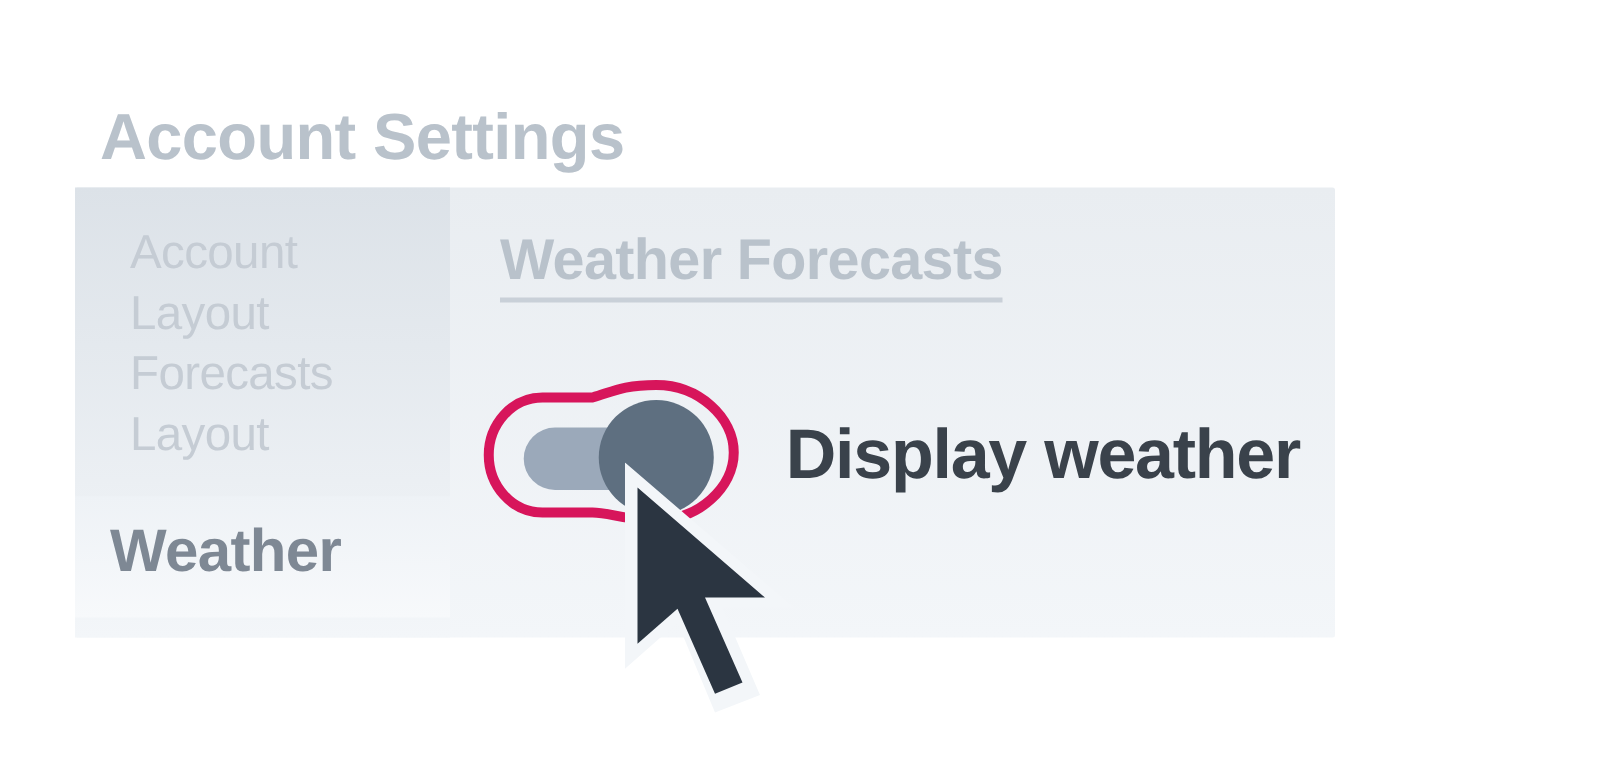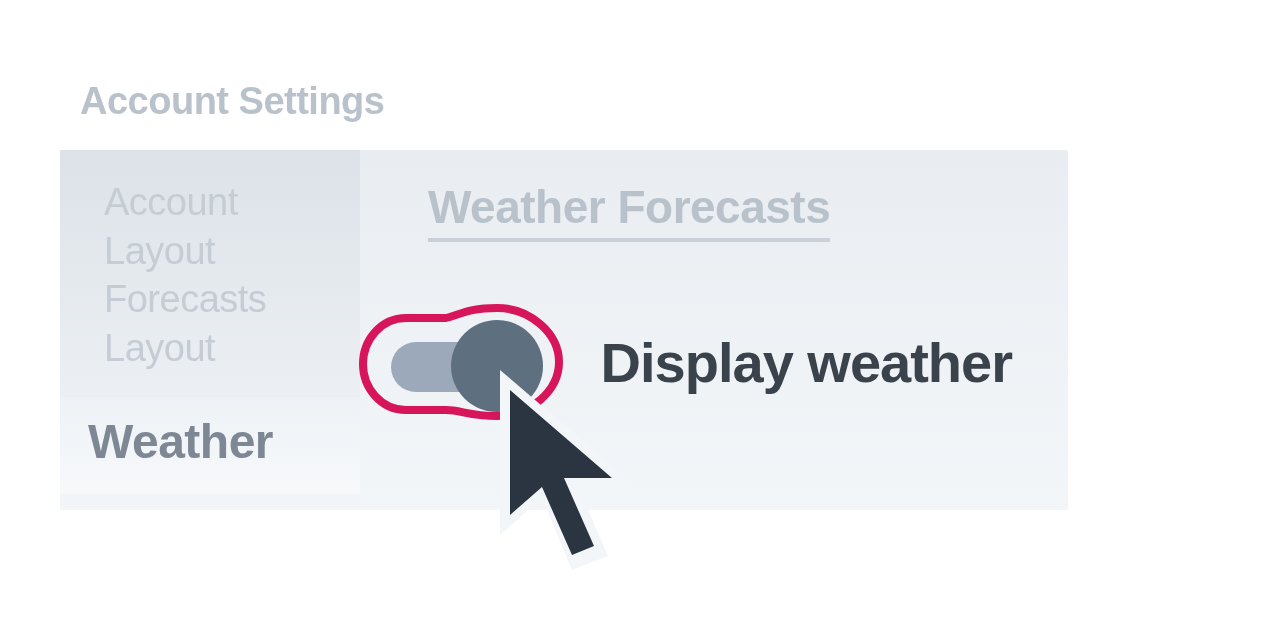--- a/index.html
+++ b/index.html
@@ -2,21 +2,21 @@
 <html><head>
 <meta charset="utf-8">
 <style>
   * { box-sizing: border-box; margin: 0; padding: 0; }
   html, body { width: 1280px; height: 620px; font-family: -apple-system, BlinkMacSystemFont, "Segoe UI", Helvetica, Arial, sans-serif; background: #fff; }
   .stage { position: relative; width: 1280px; height: 620px; overflow: hidden; }
 
   .page-title {
     position: absolute;
     left: 80px; top: 80px;
-    font-size: 38px;
+    font-size: 52px;
     font-weight: 600;
     color: #B9C2CB;
     letter-spacing: -0.5px;
   }
 
   .panel {
     position: absolute;
     left: 60px; top: 150px;
     width: 1008px; height: 360px;
     background: linear-gradient(180deg, #E9EDF1 0%, #F3F6F9 100%);
@@ -43,21 +43,21 @@
     left: 0; right: 0; bottom: 16px;
     padding: 14px 0 22px 28px;
     font-size: 48px;
     font-weight: 600;
     color: #7E8894;
     background: linear-gradient(180deg, #EEF2F6 0%, #F7F9FB 100%);
   }
 
   .content {
     position: absolute;
-    left: 340px; top: 30px; right: 56px; margin-left: 28px;
+    left: 340px; top: 30px; right: 28px;
   }
   .section-header {
     display: flex;
     align-items: center;
     gap: 30px;
   }
   .section-title {
     font-size: 46px;
     font-weight: 600;
     color: #B9C2CB;

